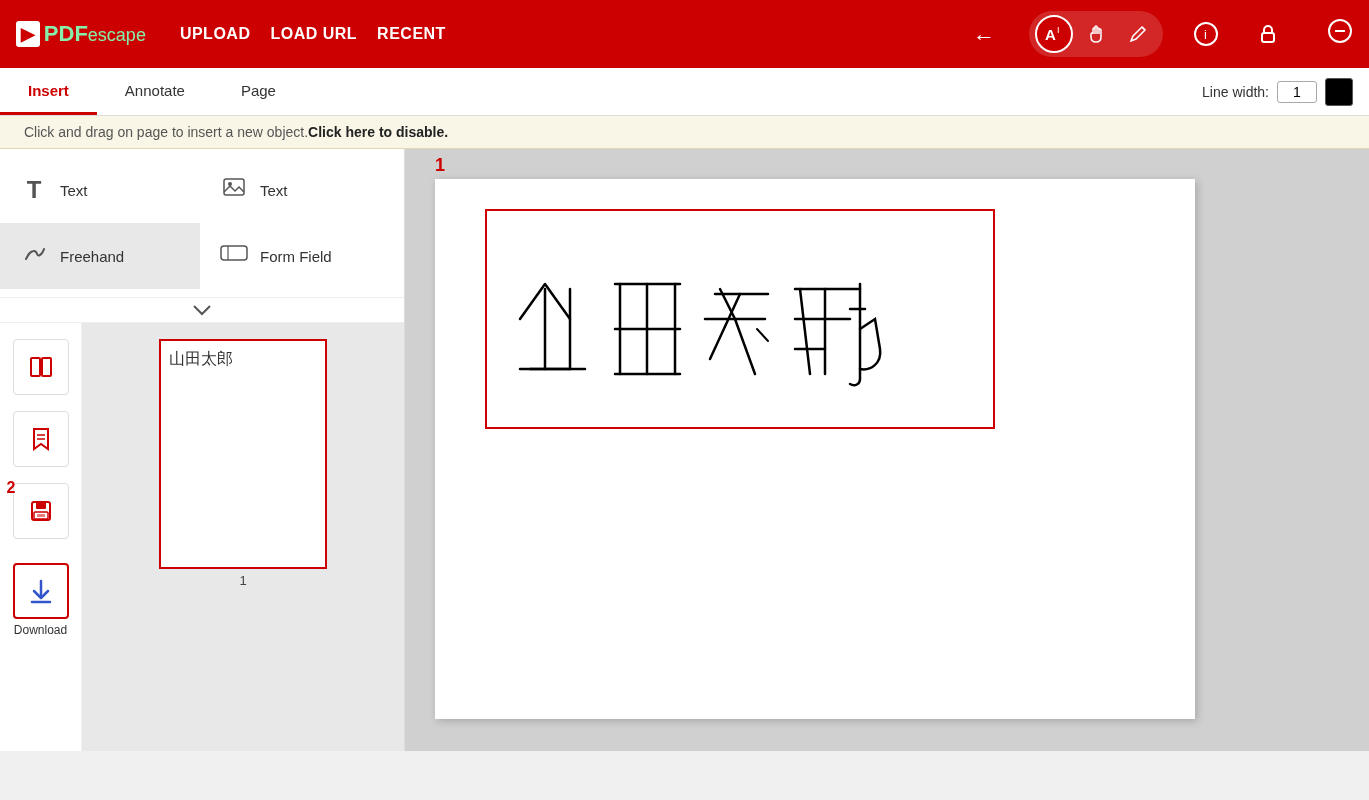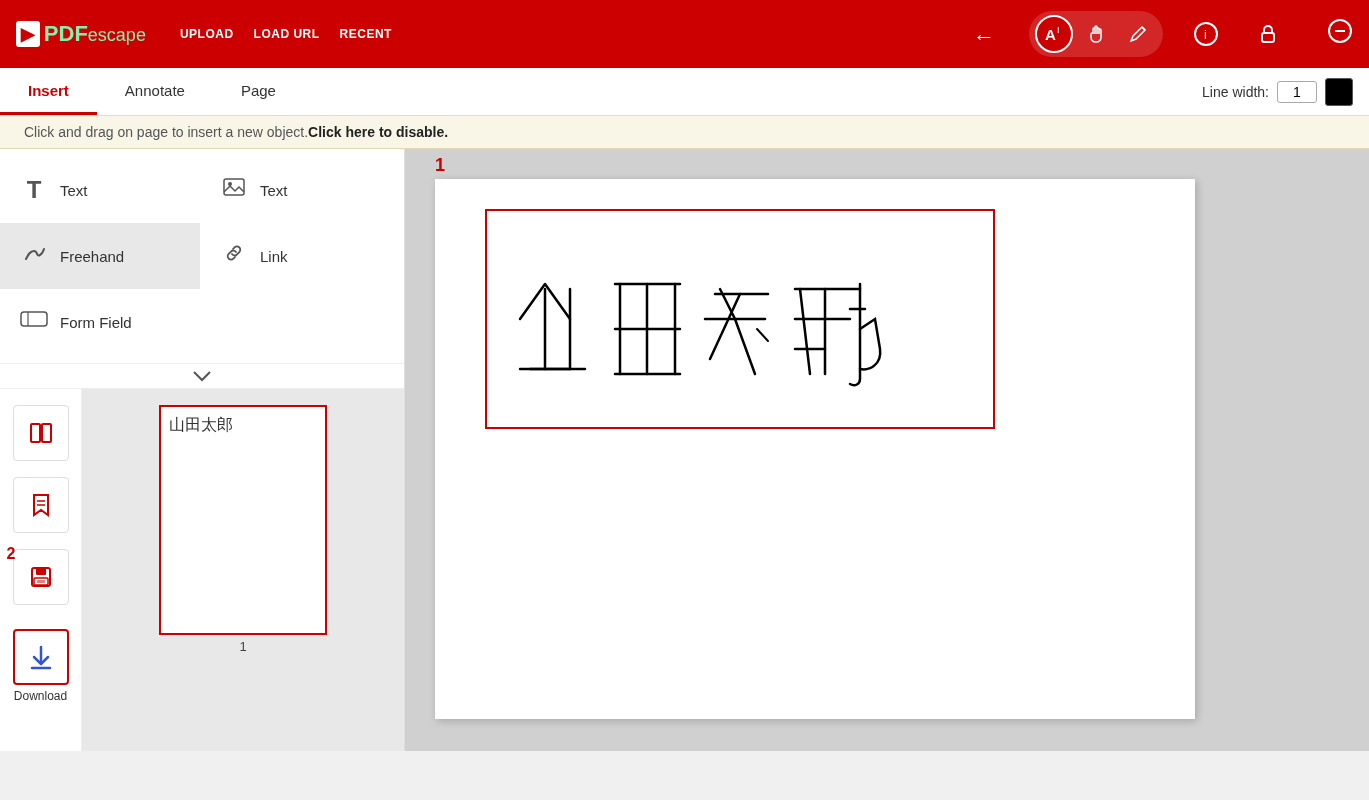--- a/index.html
+++ b/index.html
@@ -29,21 +29,21 @@
     }
     .logo-text {
       color: #86efac;
       font-size: 22px;
       font-weight: bold;
     }
     .logo-text span { font-weight: normal; font-size: 18px; }
     .nav-links { display: flex; gap: 20px; margin-left: 10px; }
     .nav-link {
       color: white;
-      font-size: 12px;
+      font-size: 16px;
       font-weight: bold;
       letter-spacing: 0.5px;
       cursor: pointer;
       text-decoration: none;
       text-align: right;
     }
     .spacer { flex: 1; }
     .tool-group {
       background: rgba(255,255,255,0.15);
       border-radius: 30px;
@@ -421,29 +421,20 @@
 
       <div class="tool-item selected">
         <div class="tool-item-icon">
           <svg width="24" height="24" viewBox="0 0 24 24" fill="none">
             <path d="M4 18C6 14 8 10 12 10C16 10 14 16 18 14C20 13 21 11 22 8" stroke="#555" stroke-width="2" fill="none" stroke-linecap="round"></path>
           </svg>
         </div>
         <span>Freehand</span>
       </div>
 
-      <div class="tool-item">
-        <div class="tool-item-icon">
-          <svg width="24" height="24" viewBox="0 0 24 24" fill="none">
-            <path d="M10 13C10.5 13.7 11.2 14.2 12 14.4C12.8 14.6 13.6 14.5 14.3 14.1L17.3 11.1C18.6 9.8 18.6 7.7 17.3 6.4C16 5.1 13.9 5.1 12.6 6.4L11.1 7.9" stroke="#555" stroke-width="1.8" stroke-linecap="round"></path>
-            <path d="M14 11C13.5 10.3 12.8 9.8 12 9.6C11.2 9.4 10.4 9.5 9.7 9.9L6.7 12.9C5.4 14.2 5.4 16.3 6.7 17.6C8 18.9 10.1 18.9 11.4 17.6L12.9 16.1" stroke="#555" stroke-width="1.8" stroke-linecap="round"></path>
-          </svg>
-        </div>
-        <span>Link</span>
-      </div>
 
       <div class="tool-item">
         <div class="tool-item-icon">
           <svg width="28" height="20" viewBox="0 0 28 20" fill="none">
             <rect x="1" y="3" width="26" height="14" rx="3" stroke="#555" stroke-width="1.5"></rect>
             <line x1="8" y1="3" x2="8" y2="17" stroke="#555" stroke-width="1.2"></line>
           </svg>
         </div>
         <span>Form Field</span>
       </div>

